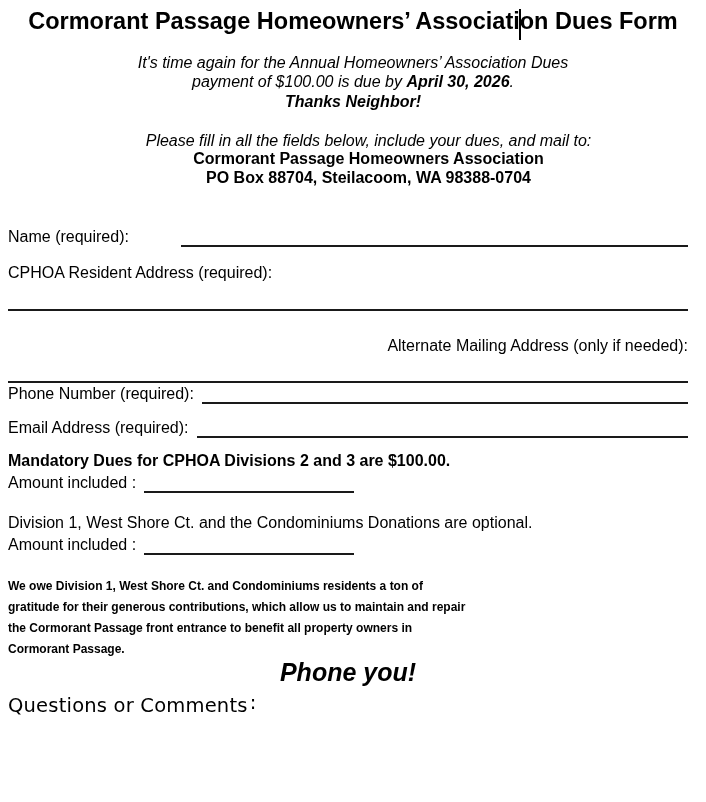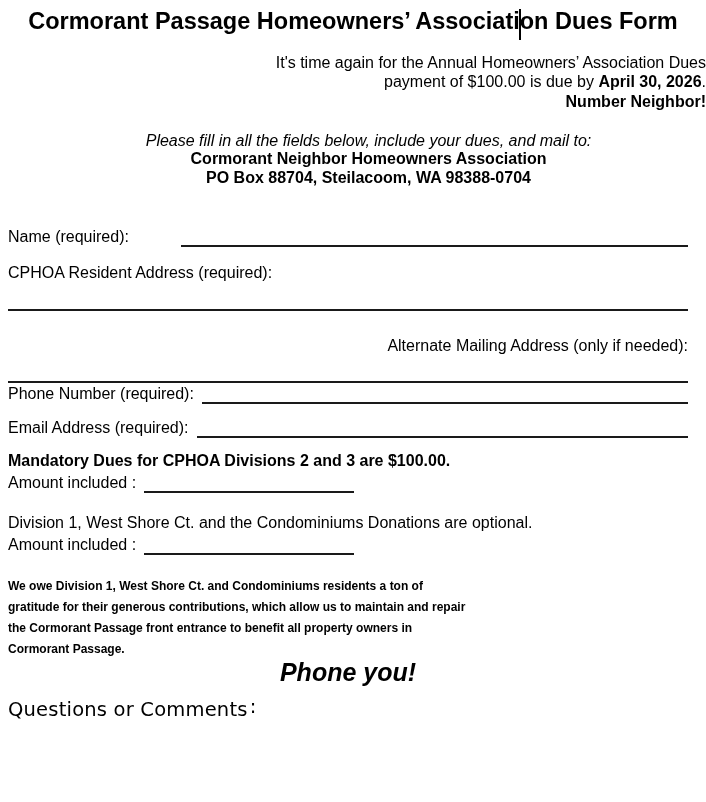--- a/index.html
+++ b/index.html
@@ -38,21 +38,22 @@
   .caret {
     position: absolute;
     left: 519px;
     top: 3px;
     width: 2px;
     height: 31px;
     background: #000000;
   }
   .intro {
     margin-top: 17px;
-    text-align: right;
+    text-align: center;
+    font-style: italic;
     font-size: 16px;
     line-height: 19.3px;
   }
   .intro .b { font-weight: bold; }
   .mailto {
     margin-top: 21px;
     text-align: center;
     font-size: 16px;
     line-height: 18.5px;
     padding-left: 31px;
@@ -104,21 +105,21 @@
     text-align: center;
     font-weight: bold;
     font-style: italic;
     font-size: 25px;
     line-height: 29px;
   }
   .questions {
     margin-top: 6px;
     font-family: "DejaVu Sans", sans-serif;
     font-size: 19.5px;
-    line-height: 34px;
+    line-height: 26px;
     letter-spacing: 0.2px;
   }
   .questions .colon {
     display: inline-block;
     transform: translateY(-3px);
     margin-left: 2px;
   }
 </style>
 </head>
 <body>
@@ -126,26 +127,26 @@
 <div class="page">
 
   <div class="doc-title">
     <span>Cormorant Passage Homeowners’ Association Dues Form</span>
   </div>
   <div class="caret"></div>
 
   <div class="intro">
     <div>It's time again for the Annual Homeowners’ Association Dues</div>
     <div><span>payment of $100.00 is due by </span><span class="b">April 30, 2026</span><span>.</span></div>
-    <div class="b">Number Neighbor!</div>
+    <div class="b">Thanks Neighbor!</div>
   </div>
 
   <div class="mailto">
     <div class="instruction">Please fill in all the fields below, include your dues, and mail to:</div>
-    <div class="b">Cormorant Neighbor Homeowners Association</div>
+    <div class="b">Cormorant Passage Homeowners Association</div>
     <div class="b">PO Box 88704, Steilacoom, WA 98388-0704</div>
   </div>
 
   <div class="content">
 
     <div class="field-row row-name">
       <span class="label">Name (required):</span>
       <span class="fill-line"></span>
     </div>
 

